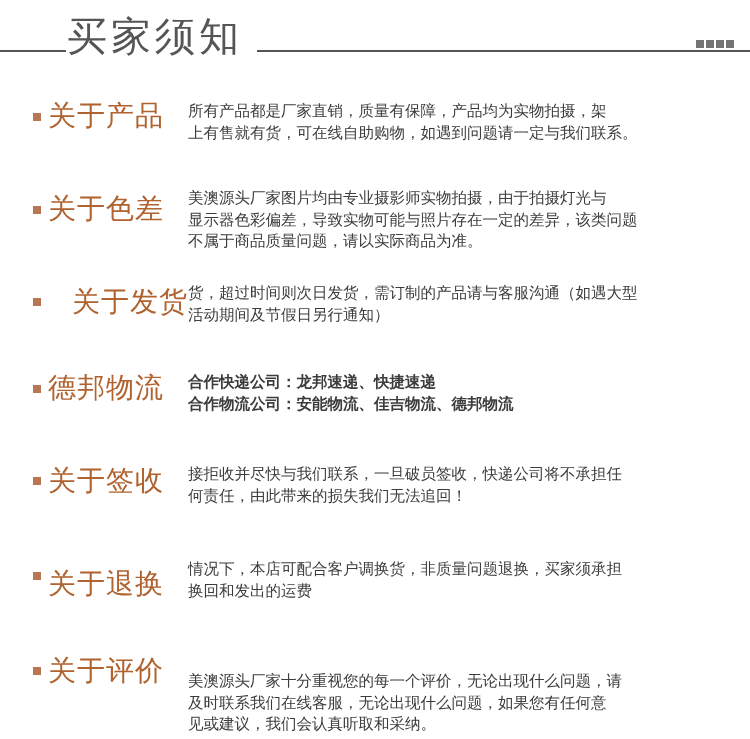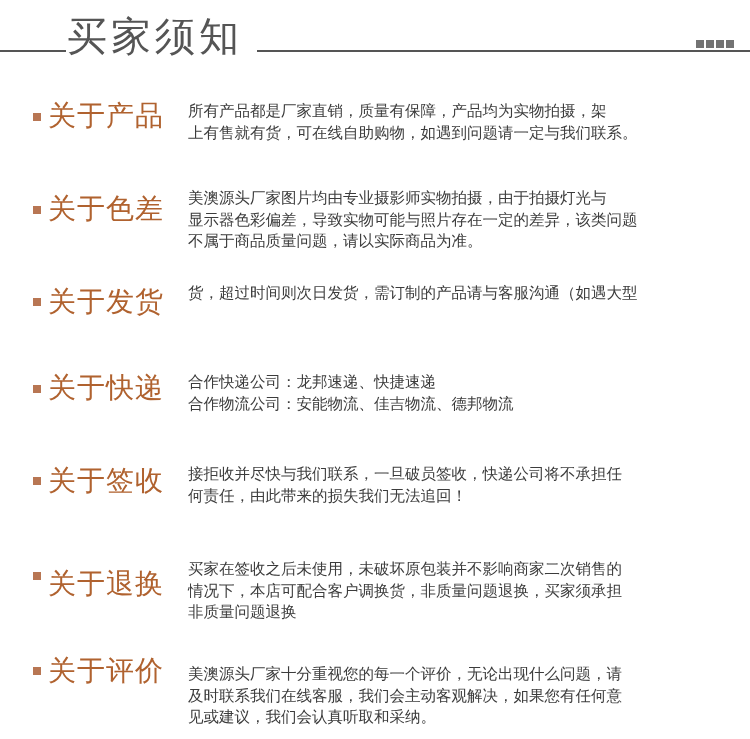--- a/index.html
+++ b/index.html
@@ -49,55 +49,55 @@
   <div class="sec-title" style="top:5px;">关于色差</div>
   <div class="sec-body" style="top:2px;">
     <div>美澳源头厂家图片均由专业摄影师实物拍摄，由于拍摄灯光与</div>
     <div>显示器色彩偏差，导致实物可能与照片存在一定的差异，该类问题</div>
     <div>不属于商品质量问题，请以实际商品为准。</div>
   </div>
 </div>
 
 <div class="section" style="top:281px;">
   <div class="bullet" style="top:17px;"></div>
-  <div class="sec-title" style="top:3px;">关于发货</div>
+  <div class="sec-title" style="top:3px;margin-left:24px;">关于发货</div>
   <div class="sec-body" style="top:2px;">
     <div>货，超过时间则次日发货，需订制的产品请与客服沟通（如遇大型</div>
+    <div>活动期间及节假日另行通知）</div>
   </div>
 </div>
 
 <div class="section" style="top:370px;">
   <div class="bullet" style="top:15px;"></div>
-  <div class="sec-title" style="top:0px;">关于快递</div>
-  <div class="sec-body" style="top:2px;">
+  <div class="sec-title" style="top:0px;">德邦物流</div>
+  <div class="sec-body" style="top:2px;font-weight:bold;">
     <div>合作快递公司：龙邦速递、快捷速递</div>
     <div>合作物流公司：安能物流、佳吉物流、德邦物流</div>
   </div>
 </div>
 
 <div class="section" style="top:462px;">
   <div class="bullet" style="top:15px;"></div>
   <div class="sec-title" style="top:1px;">关于签收</div>
   <div class="sec-body" style="top:2px;">
     <div>接拒收并尽快与我们联系，一旦破员签收，快递公司将不承担任</div>
     <div>何责任，由此带来的损失我们无法追回！</div>
   </div>
 </div>
 
 <div class="section" style="top:557px;">
   <div class="bullet" style="top:15px;"></div>
   <div class="sec-title" style="top:9px;">关于退换</div>
   <div class="sec-body" style="top:2px;">
-    <div>买家在签收之后未使用，未破坏原包装并不影响商家二次销售的</div>
     <div>情况下，本店可配合客户调换货，非质量问题退换，买家须承担</div>
-    <div>非质量问题退换</div>
+    <div>换回和发出的运费</div>
   </div>
 </div>
 
 <div class="section" style="top:652px;">
   <div class="bullet" style="top:15px;"></div>
   <div class="sec-title" style="top:1px;">关于评价</div>
-  <div class="sec-body" style="top:12px;">
+  <div class="sec-body" style="top:18px;font-family:Liberation Serif, serif;">
     <div>美澳源头厂家十分重视您的每一个评价，无论出现什么问题，请</div>
-    <div>及时联系我们在线客服，我们会主动客观解决，如果您有任何意</div>
+    <div>及时联系我们在线客服，无论出现什么问题，如果您有任何意</div>
     <div>见或建议，我们会认真听取和采纳。</div>
   </div>
 </div>
 
 </body></html>

